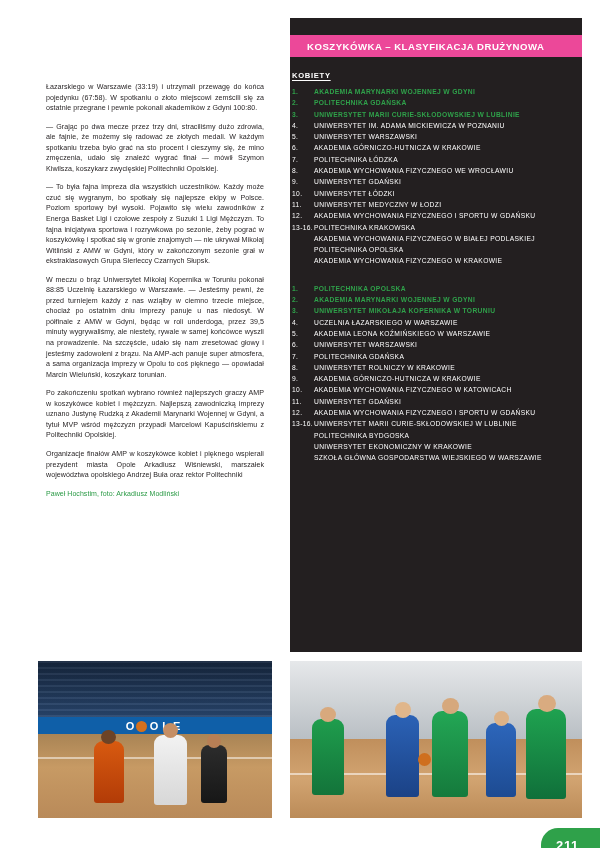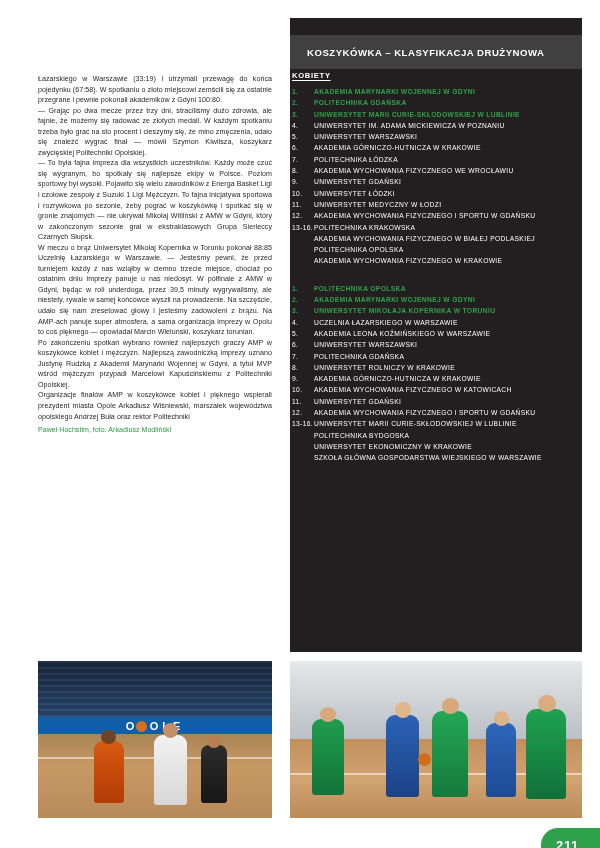--- a/index.html
+++ b/index.html
@@ -26,21 +26,21 @@
     left: 38px;
     top: 74px;
     width: 234px;
     font-size: 7.1px;
     line-height: 10.55px;
     color: #231f20;
     text-align: justify;
     letter-spacing: 0.05px;
   }
   .article p {
-    margin: 0;
+    margin: 8px;
   }
   .article p + p {
     margin-top: 0px;
   }
   .credit {
     color: #2a9a45;
     margin-top: 3px !important;
     font-size: 7px;
   }
 
@@ -51,22 +51,22 @@
     top: 18px;
     width: 292px;
     height: 634px;
     background: #231f20;
   }
   .panel-title-bar {
     position: absolute;
     left: 0px;
     top: 17px;
     width: 292px;
-    height: 34px;
-    background: #404040;
+    height: 22px;
+    background: #ec4899;
     display: flex;
     align-items: center;
   }
   .panel-title {
     color: #ffffff;
     font-size: 9.6px;
     font-weight: bold;
     letter-spacing: 0.5px;
     padding-left: 17px;
     text-transform: uppercase;

